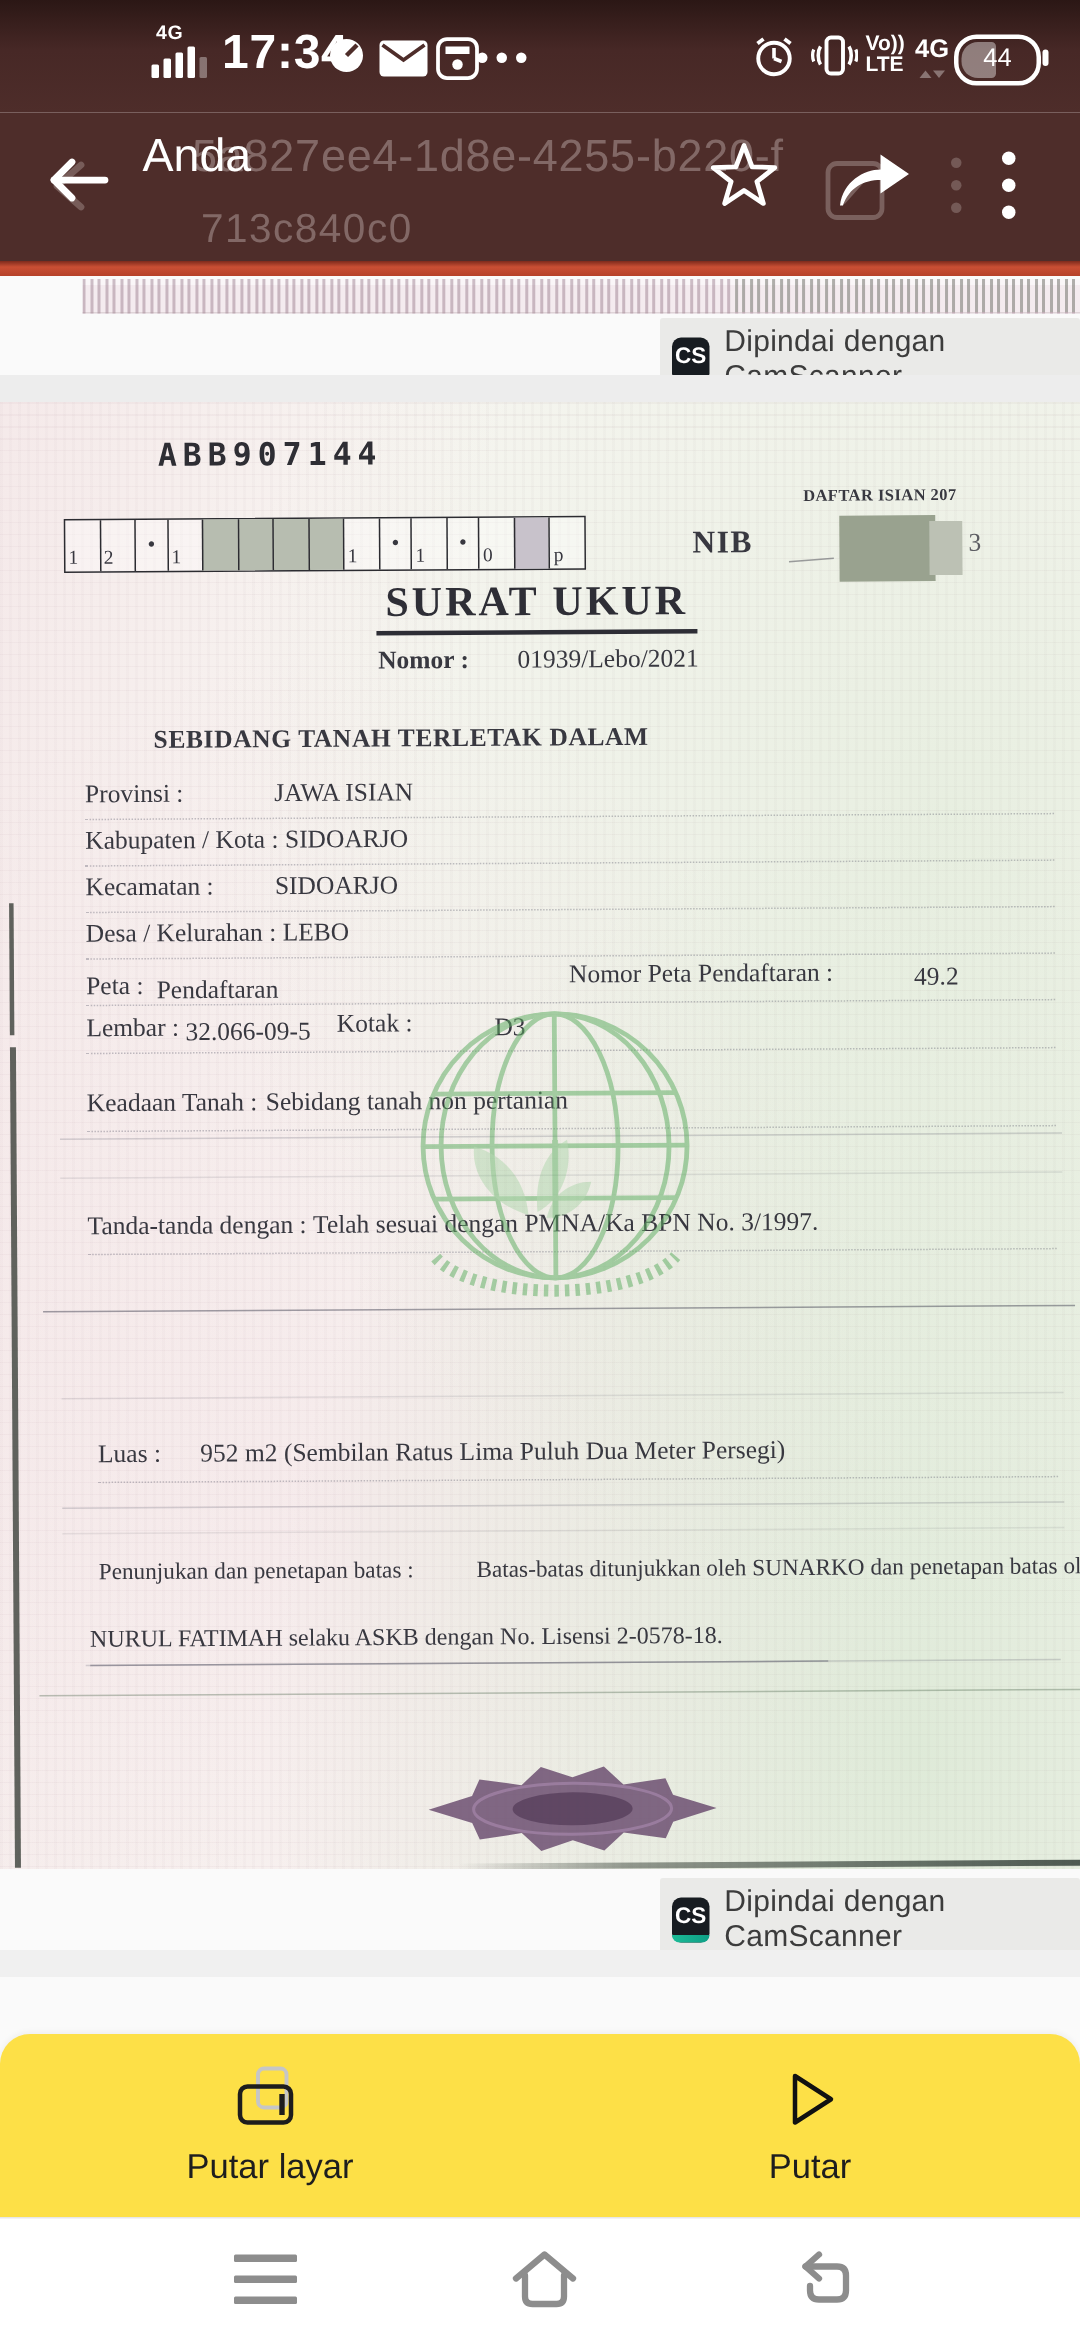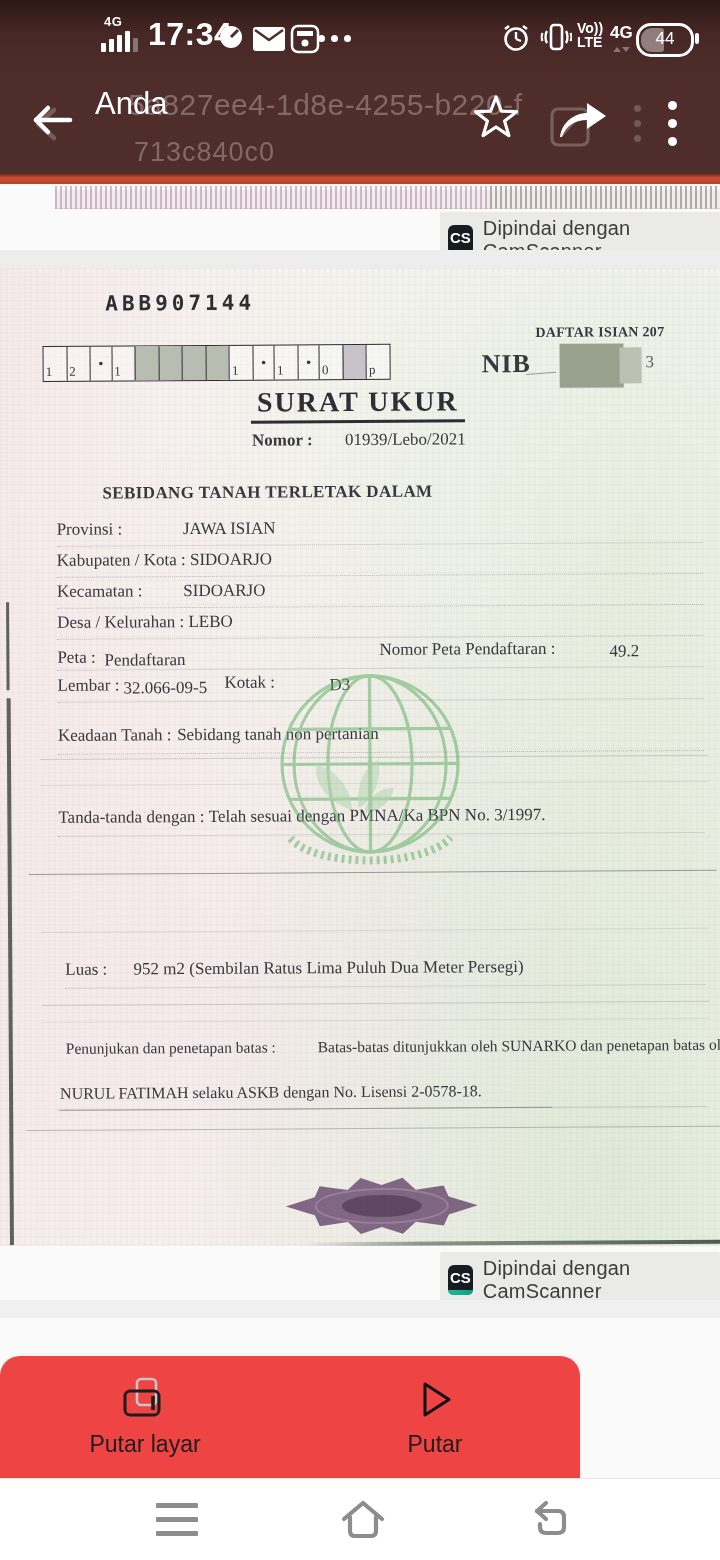--- a/index.html
+++ b/index.html
@@ -67,30 +67,30 @@
   .doc::after{content:"";position:absolute;inset:0;pointer-events:none;
     background:
       linear-gradient(100deg,rgba(238,205,215,.30) 0%,rgba(0,0,0,0) 38%),
       radial-gradient(ellipse at 88% 28%,rgba(190,220,180,.28),rgba(0,0,0,0) 55%),
       radial-gradient(ellipse at 85% 92%,rgba(175,212,168,.35),rgba(0,0,0,0) 50%),
       radial-gradient(ellipse at 30% 75%,rgba(240,205,218,.28),rgba(0,0,0,0) 55%);}
   .doc-inner{position:absolute;inset:0;transform:rotate(-.35deg);z-index:2;
     font-family:"Liberation Serif",serif;color:#383840;}
   .serial{left:108px;top:22px;font-family:"DejaVu Sans Mono",monospace;
     font-size:21px;font-weight:bold;letter-spacing:4px;color:#2e2e34;}
-  .daftar{left:538px;top:58px;width:156px;font-size:14px;font-weight:bold;letter-spacing:.3px;}
+  .daftar{left:538px;top:58px;width:156px;font-size:11px;font-weight:bold;letter-spacing:.3px;}
   .codebox{left:45px;top:76px;width:346px;height:34px;display:flex;
     border:1.7px solid #2c2c31;background:rgba(255,255,255,.35);}
   .codebox span{flex:1;border-left:1.4px solid #2c2c31;position:relative;
     font-size:13px;display:flex;align-items:flex-end;padding:0 0 1px 2px;}
   .codebox span:first-child{border-left:none;}
   .codebox span.dotc{align-items:center;justify-content:center;font-size:15px;padding:0;}
   .codebox span.redact{background:#b7bdb0;}
   .codebox span.redact2{background:#c8c2cb;}
-  .nib{left:484px;top:82px;font-size:26px;font-weight:bold;letter-spacing:1px;}
+  .nib{left:464px;top:82px;font-size:21px;font-weight:bold;letter-spacing:1px;}
   .nib-scribble{left:528px;top:98px;width:30px;height:8px;
     border-bottom:1.5px solid rgba(70,70,80,.5);transform:rotate(-4deg);}
   .nib-block{left:562px;top:77px;width:64px;height:44px;background:#99a28f;}
   .nib-block::after{content:"";position:absolute;right:-18px;top:4px;width:22px;height:36px;background:#bcc1b4;}
   .nib-note{left:648px;top:86px;font-size:17px;color:rgba(55,55,65,.8);}
   .doc-title-row{left:0;top:118px;width:720px;text-align:center;}
   .doc-title{display:inline-block;font-size:28px;font-weight:bold;letter-spacing:2px;
     border-bottom:3px solid #2d2d35;padding:0 6px 2px 6px;color:#2e2e36;}
   .nomor-row{left:254px;top:162px;font-size:17px;}
   .nomor-row b{font-weight:bold;margin-right:28px;}
@@ -125,21 +125,21 @@
   .rule.green{border-top:1.4px solid rgba(70,95,70,.35);left:24px;width:694px;}
   .leftline{left:7px;width:3px;background:rgba(45,52,45,.75);}
   .doc-bottom{left:0;bottom:0;width:720px;height:4px;
     background:linear-gradient(90deg,rgba(0,0,0,0) 0 42%,rgba(55,65,55,.5) 58%,rgba(40,52,46,.8) 100%);}
 
   
   .gap1{left:0;top:250px;width:720px;height:18px;background:#ededed;}
   .gap2{left:0;top:1300px;width:720px;height:18px;background:#f0f0f0;}
 
   
-  .toolbar{left:0;top:1356px;width:580px;height:122px;background:#ef4444;
+  .toolbar{left:0;top:1356px;width:720px;height:122px;background:#fde047;
     border-radius:20px 20px 0 0;box-shadow:0 -1px 4px rgba(0,0,0,.05);
     display:flex;align-items:center;}
   .tool{flex:1;display:flex;flex-direction:column;align-items:center;gap:8px;}
   .tool .lbl{font-size:23px;color:#1e1e1e;}
 
   
   .navbar{left:0;top:1478px;width:720px;height:82px;background:#fff;
     border-top:1px solid #e7e7e7;}
   .nav-ico{position:absolute;top:18px;}
   .burger{left:156px;display:flex;flex-direction:column;gap:9px;padding-top:6px;}

